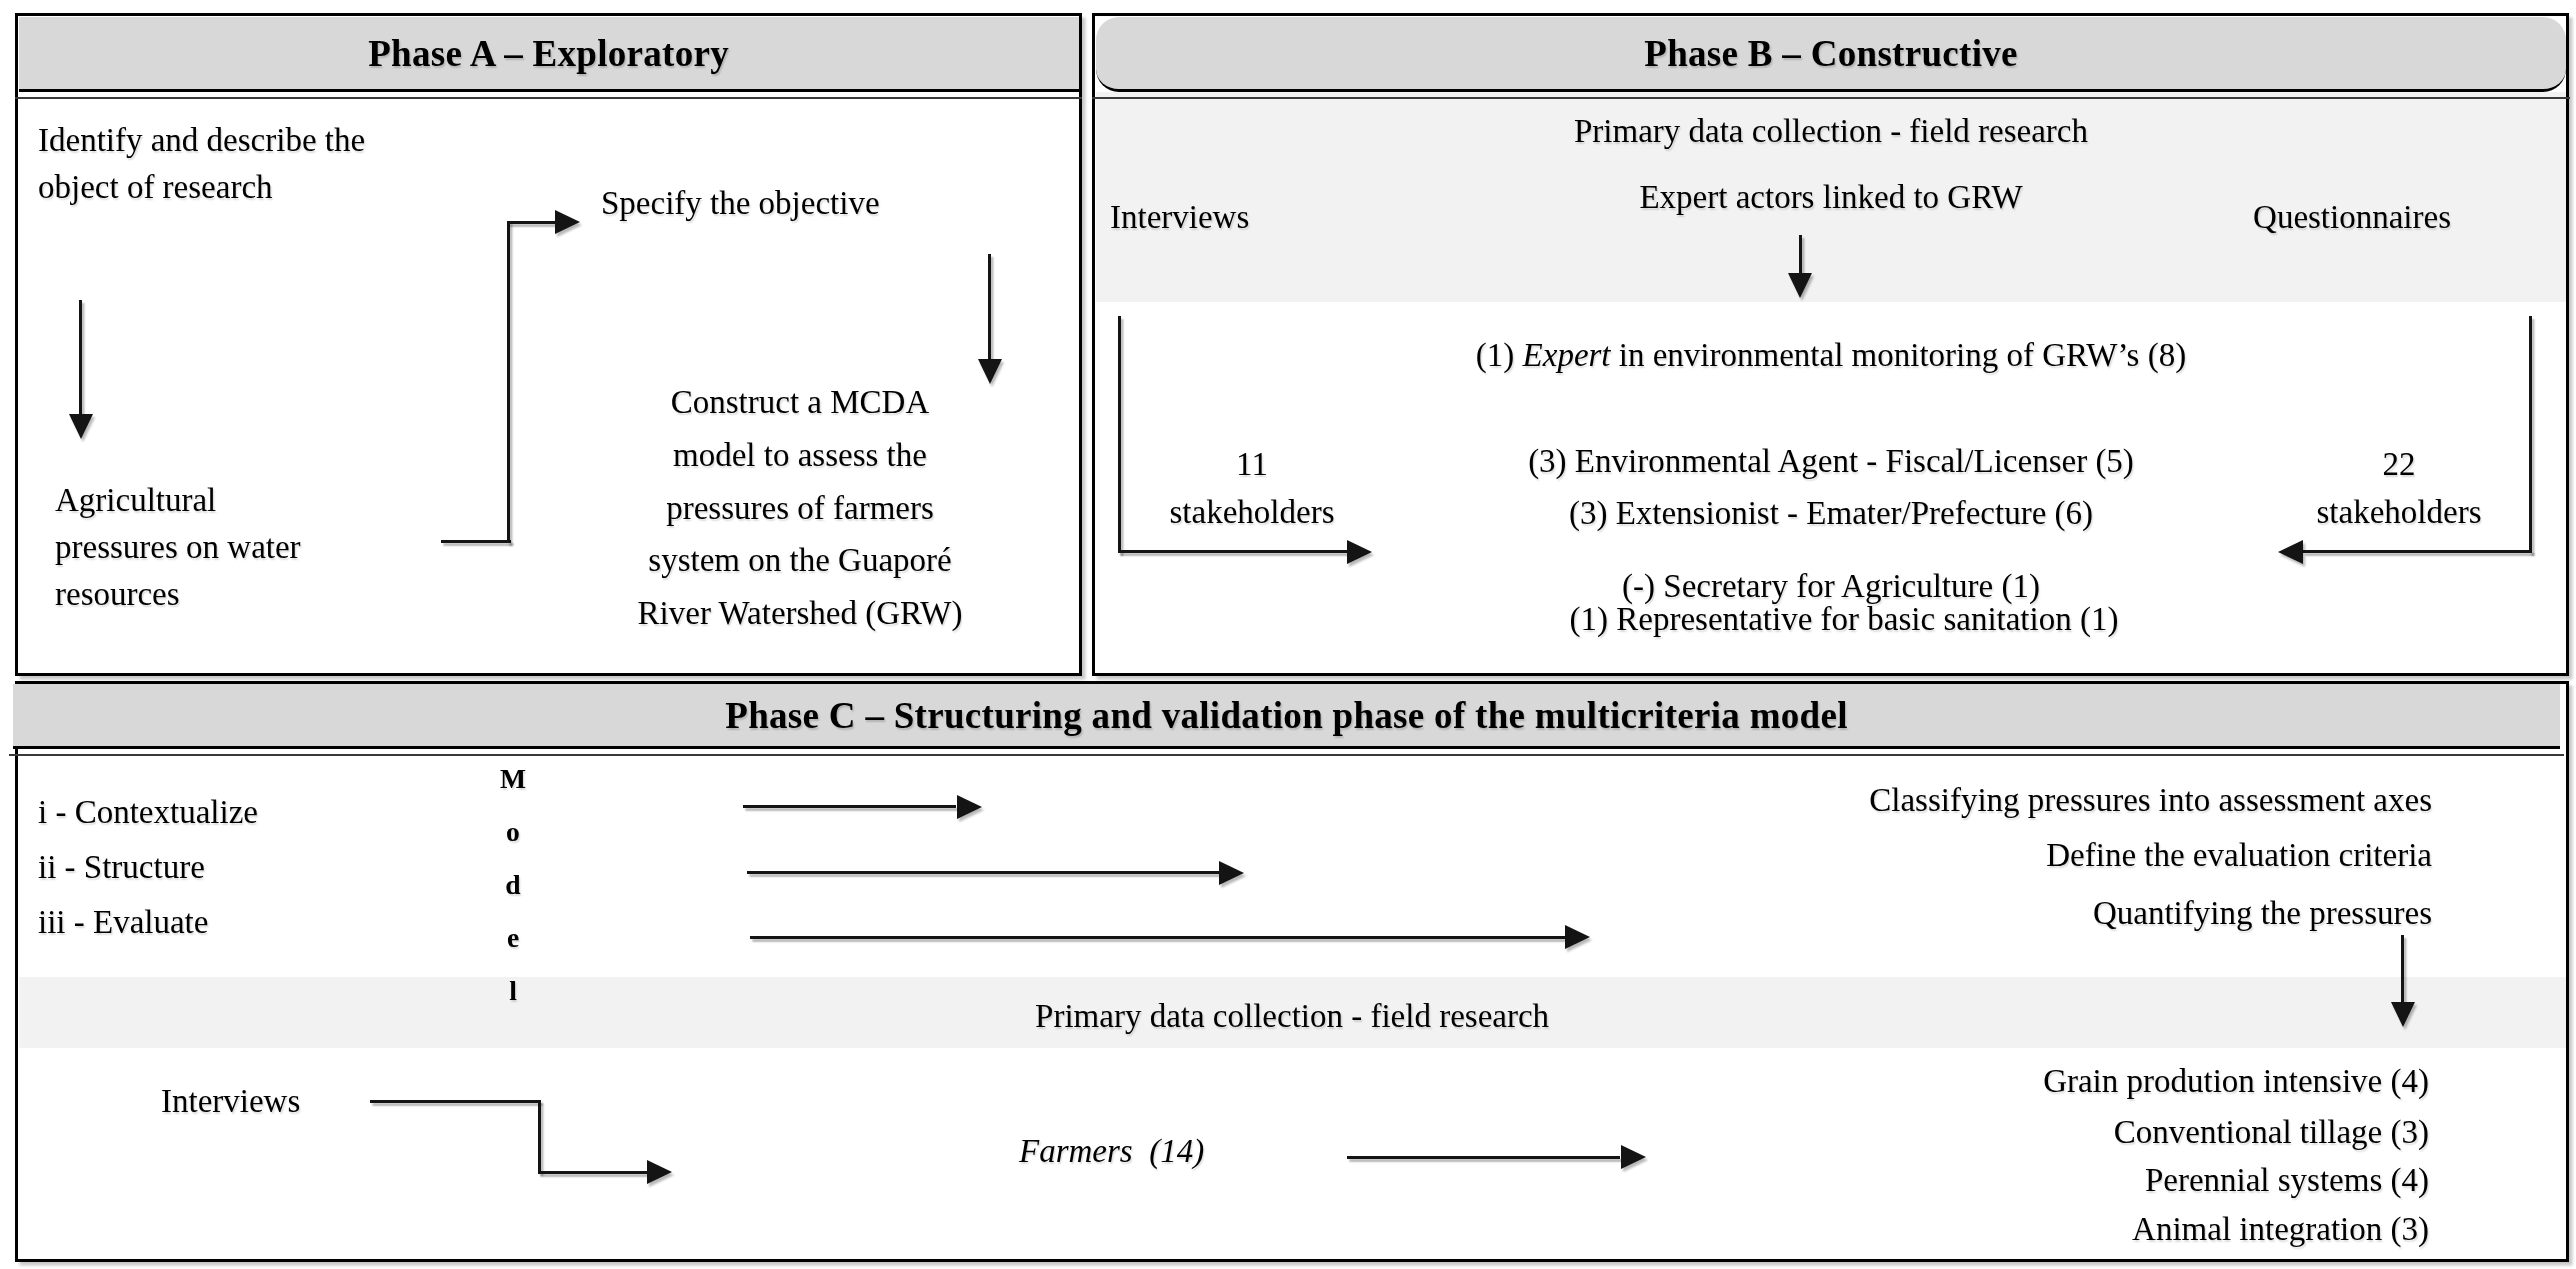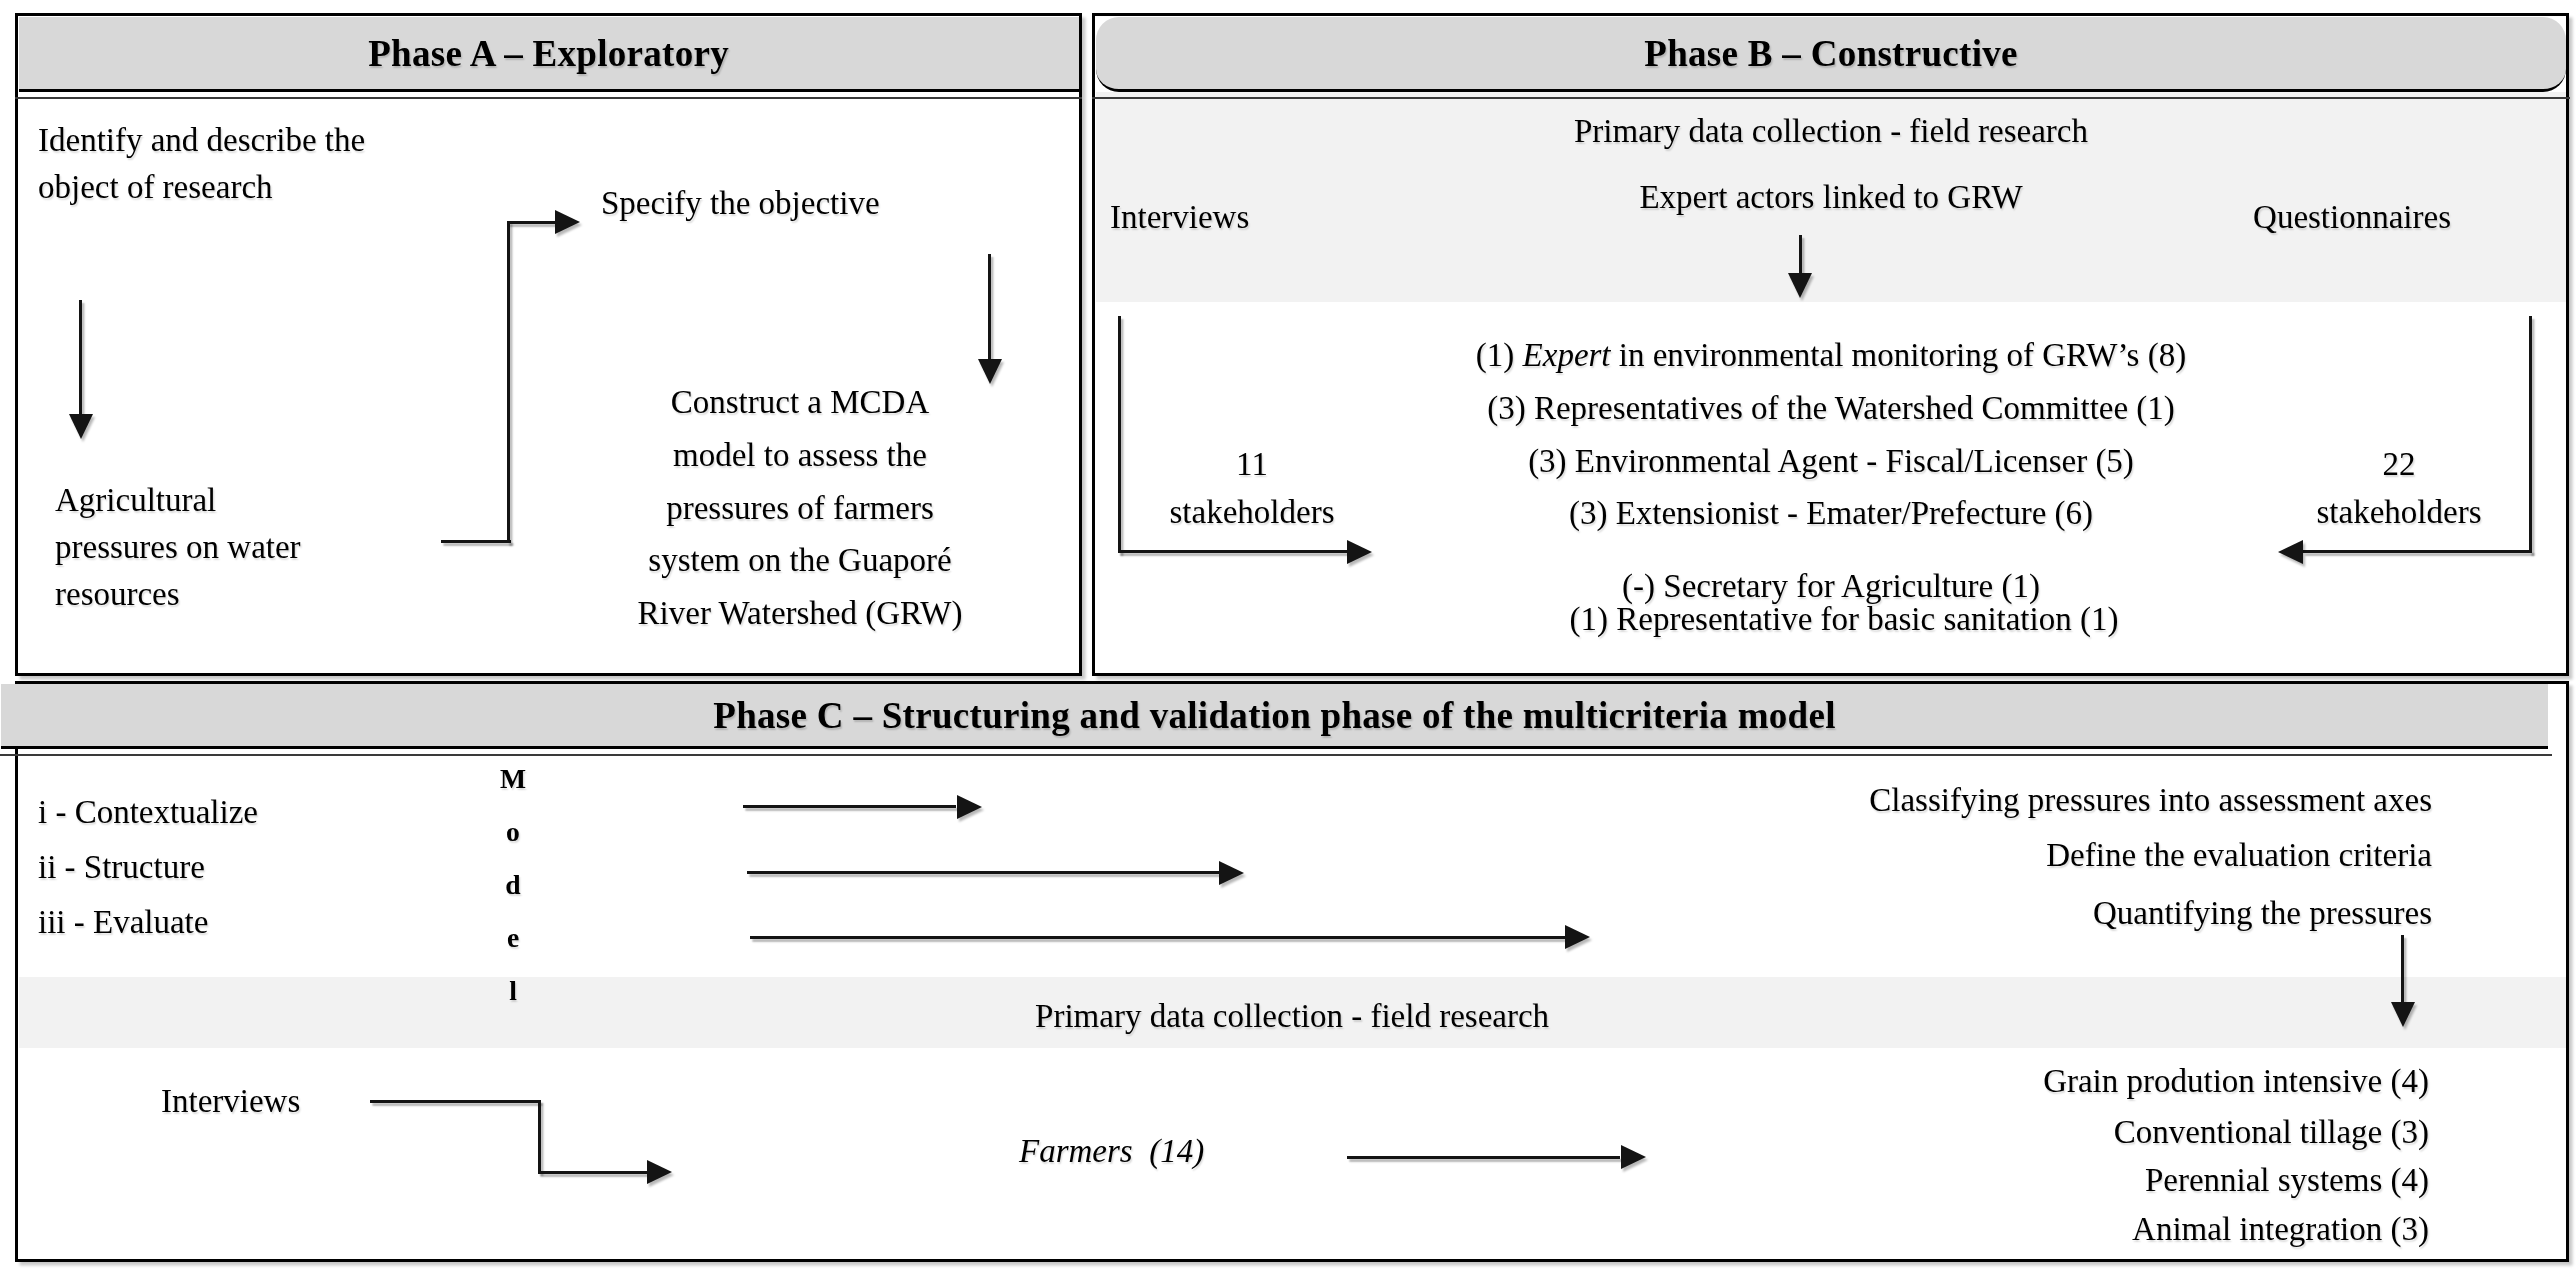--- a/index.html
+++ b/index.html
@@ -70,41 +70,40 @@
 
   <div class="t ctr" style="left:1096px;top:108px;width:1470px;">Primary data collection - field research</div>
   <div class="t ctr" style="left:1096px;top:174px;width:1470px;">Expert actors linked to GRW</div>
   <div class="t" style="left:1110px;top:194px;">Interviews</div>
   <div class="t" style="right:125px;top:194px;">Questionnaires</div>
 
   <div class="ln" style="left:1799px;top:235px;width:3px;height:38px;"></div>
   <div class="tri d" style="left:1788px;top:273px;"></div>
 
   <div class="t ctr stake" style="left:1096px;top:332px;width:1470px;"><span>(1) </span><em>Expert</em><span> in environmental monitoring of GRW’s (8)</span></div>
-  <div class="t ctr stake" style="left:1096px;top:385px;width:1470px;"><span>(3) Representatives of the Watershed Committee (1)</span><em></em><span></span></div>
   <div class="t ctr stake" style="left:1096px;top:438px;width:1470px;"><span>(3) Environmental Agent - Fiscal/Licenser (5)</span><em></em><span></span></div>
   <div class="t ctr stake" style="left:1096px;top:490px;width:1470px;"><span>(3) Extensionist - Emater/Prefecture (6)</span><em></em><span></span></div>
   <div class="t ctr stake" style="left:1096px;top:543px;width:1470px;margin-top:20px;"><span>(-) Secretary for Agriculture (1)</span><em></em><span></span></div>
   <div class="t ctr stake" style="left:1096px;top:596px;width:1470px;padding-left:13px;"><span>(1) Representative for basic sanitation (1)</span><em></em><span></span></div>
 
   <div class="ln" style="left:1118px;top:316px;width:3px;height:237px;"></div>
   <div class="ln" style="left:1118px;top:550px;width:229px;height:3px;"></div>
   <div class="tri r" style="left:1347px;top:540px;"></div>
   <div class="t ctr" style="left:1138px;top:441px;width:228px;line-height:1.45;">11
 stakeholders</div>
 
   <div class="ln" style="left:2529px;top:316px;width:3px;height:237px;"></div>
   <div class="ln" style="left:2303px;top:550px;width:229px;height:3px;"></div>
   <div class="tri l" style="left:2278px;top:540px;"></div>
   <div class="t ctr" style="left:2285px;top:441px;width:228px;line-height:1.45;">22
 stakeholders</div>
 
   <div class="phase-box" style="left:15px;top:681px;width:2554px;height:581px;"></div>
   <div class="band" style="left:18.6px;top:977px;width:2547px;height:71px;"></div>
-  <div class="phase-header" style="left:1px;top:684px;width:2547px;height:62px;">
+  <div class="phase-header" style="left:13px;top:684px;width:2547px;height:62px;">
     <span class="hdr-title">Phase C – Structuring and validation phase of the multicriteria model</span>
   </div>
 
   <div class="t" style="left:38px;top:789px;">i - Contextualize</div>
   <div class="t" style="left:38px;top:844px;">ii - Structure</div>
   <div class="t" style="left:38px;top:899px;">iii - Evaluate</div>
 
   <div class="t ctr model" style="left:496px;top:752px;width:34px;">M
 o
 d

